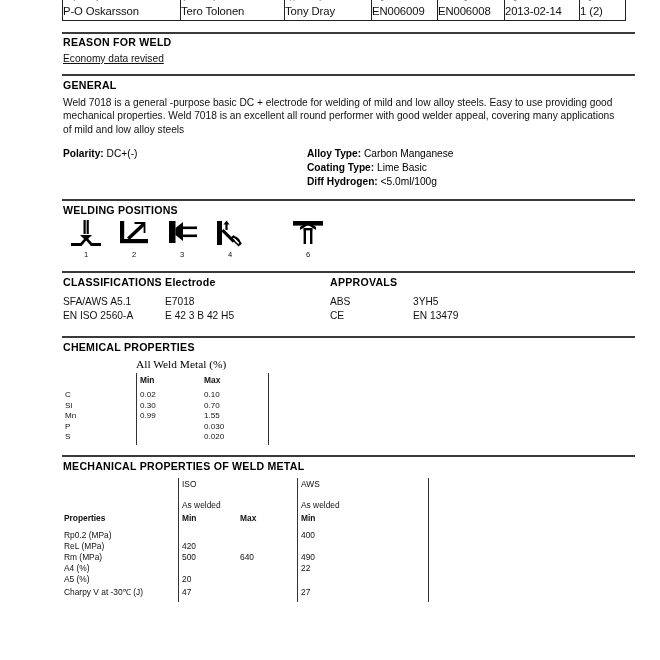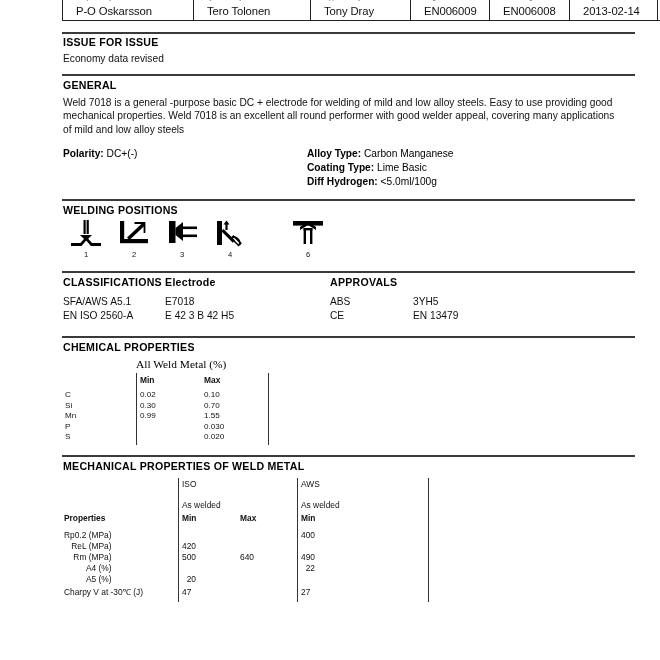--- a/index.html
+++ b/index.html
@@ -27,21 +27,21 @@
     left: 62px;
     top: -14px;
     width: 556px;
     border-collapse: collapse;
     table-layout: fixed;
   }
   .meta-table td {
     border-left: 1.3px solid #222;
     border-right: 1.3px solid #222;
     border-bottom: 1.3px solid #222;
-    padding: 1px 0 3px 13px;
+    padding: 1px 0 3px 0;
     vertical-align: bottom;
     height: 13px;
   }
   .meta-label {
     font-size: 6.5px;
     color: #555;
     letter-spacing: .1px;
     height: 9px;
     padding-bottom: 0;
     border-bottom: none !important;
@@ -66,20 +66,21 @@
     font-size: 10.6px;
     font-weight: bold;
     letter-spacing: .25px;
     white-space: nowrap;
   }
   .body-text {
     position: absolute;
     font-size: 10.2px;
     color: #111;
     white-space: nowrap;
+    text-decoration: underline;
   }
   .para {
     position: absolute;
     left: 63px;
     width: 560px;
     font-size: 10.2px;
     line-height: 13.4px;
     color: #111;
   }
   .kv {
@@ -138,21 +139,20 @@
     white-space: nowrap;
     line-height: 10.6px;
   }
   .tiny.b { font-weight: bold; font-size: 8.4px; }
   .small {
     position: absolute;
     font-size: 8.4px;
     color: #111;
     white-space: nowrap;
     line-height: 11px;
-    text-align: right;
   }
   .small.b { font-weight: bold; }
   .stack { position: absolute; }
   .stack div { white-space: nowrap; }
 </style>
 </head>
 <body>
 
 <div class="page">
 
@@ -173,21 +173,21 @@
       <td class="meta-value">Tony Dray</td>
       <td class="meta-value">EN006009</td>
       <td class="meta-value">EN006008</td>
       <td class="meta-value">2013-02-14</td>
       <td class="meta-value">1 (2)</td>
     </tr>
   </tbody>
     </table>
 
   <div class="rule" style="top:31.5px"></div>
-  <div class="h-sect" style="top:36px">ISSUE FOR ISSUE</div>
+  <div class="h-sect" style="top:36px">REASON FOR WELD</div>
   <div class="body-text" style="left:63px; top:53px">Economy data revised</div>
 
   <div class="rule" style="top:74px"></div>
   <div class="h-sect" style="top:79px">GENERAL</div>
   <div class="para" style="top:96px">Weld 7018 is a general -purpose basic DC + electrode for welding of mild and low alloy steels. Easy to use providing good mechanical properties. Weld 7018 is an excellent all round performer with good welder appeal, covering many applications of mild and low alloy steels</div>
 
   <div class="kv" style="left:63px; top:148px">
     <b>Polarity:</b>
     <span>DC+(-)</span>
   </div>

